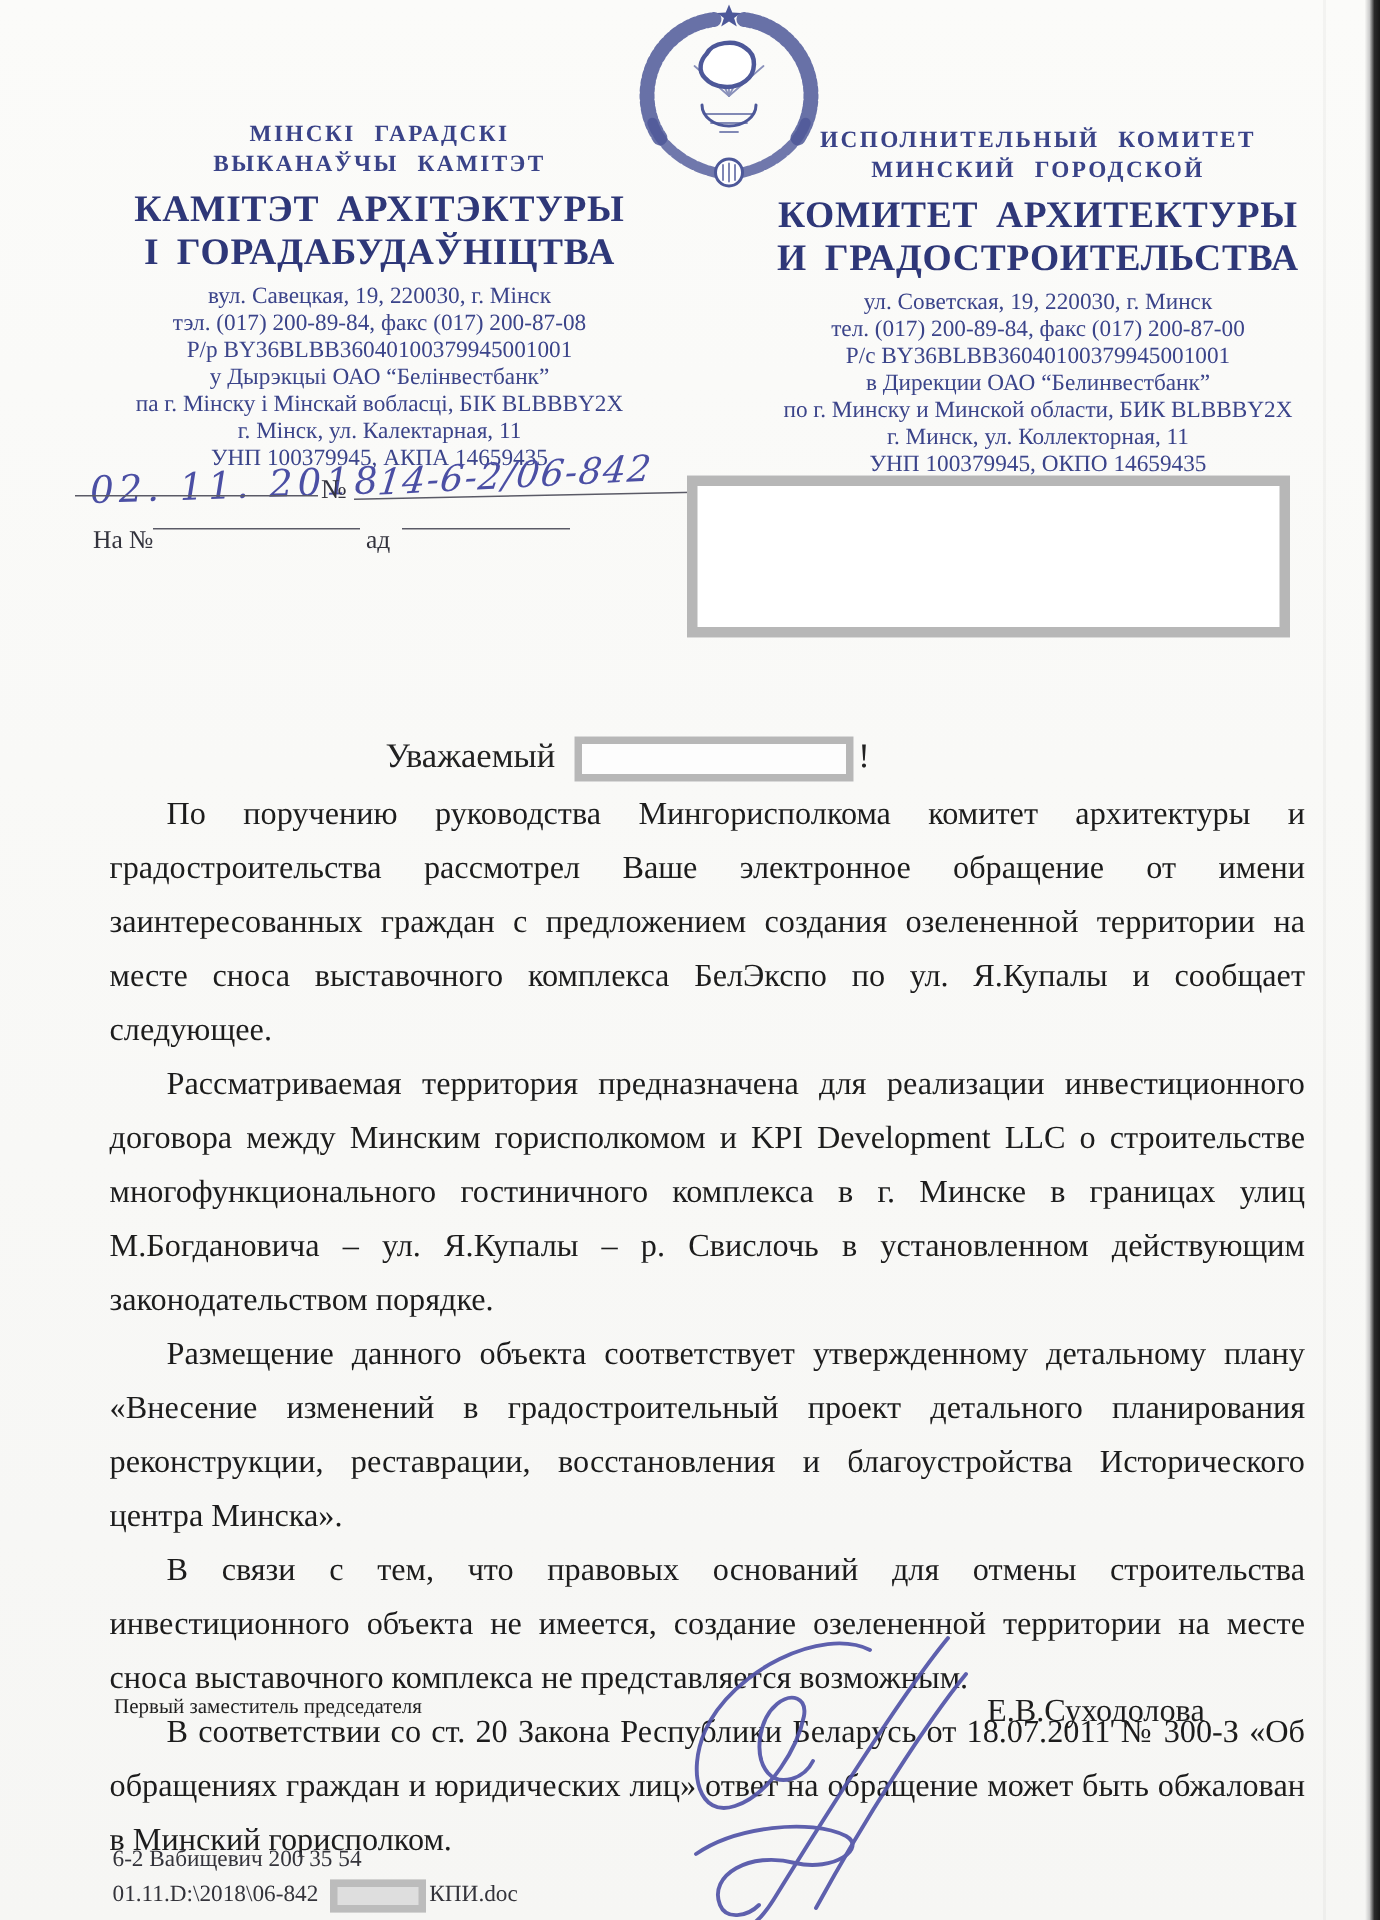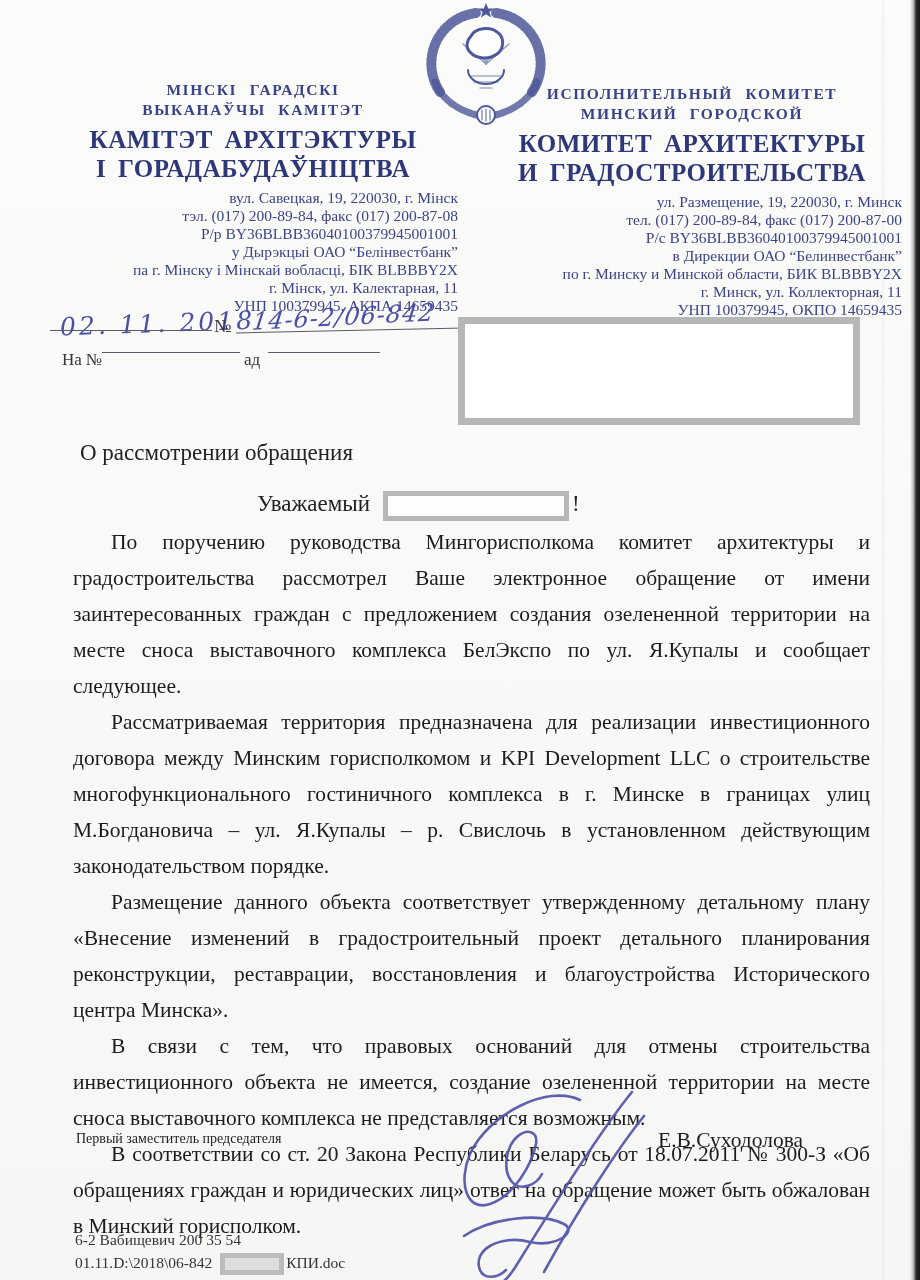--- a/index.html
+++ b/index.html
@@ -25,21 +25,21 @@
   .org-line {
     font-size:15.5px; font-weight:bold; color:#3a4388;
     letter-spacing:1.6px; word-spacing:7px; line-height:20px;
   }
   .committee-line {
     font-size:25px; font-weight:bold; color:#2e3778;
     letter-spacing:0.5px; word-spacing:5px; line-height:29px;
   }
   .committee-block { margin-top:5px; }
   .details-block { margin-top:6px; }
-  .detail-line { font-size:15.5px; color:#3b448a; line-height:18px;text-align:right; }
+  .detail-line { font-size:15.5px; color:#3b448a; line-height:18px; }
   
   .emblem { position:absolute; left:418px; top:2px; width:136px; height:126px; }
   
   .hw {
     font-family:"DejaVu Serif", serif; font-style:italic;
     color:#4b4fa4; white-space:nowrap;
   }
   .hw-date {
     position:absolute; left:60px; top:309px; font-size:25px;
     letter-spacing:3px; transform:rotate(-2deg);
@@ -147,21 +147,21 @@
   </div>
 
   <div class="hdr-col hdr-right">
     <div class="org-line">ИСПОЛНИТЕЛЬНЫЙ  КОМИТЕТ</div>
     <div class="org-line">МИНСКИЙ  ГОРОДСКОЙ</div>
     <div class="committee-block">
       <div class="committee-line">КОМИТЕТ  АРХИТЕКТУРЫ</div>
       <div class="committee-line">И  ГРАДОСТРОИТЕЛЬСТВА</div>
     </div>
     <div class="details-block">
-      <div class="detail-line">ул. Размещение, 19, 220030, г. Минск</div>
+      <div class="detail-line">ул. Советская, 19, 220030, г. Минск</div>
       <div class="detail-line">тел. (017) 200-89-84, факс (017) 200-87-00</div>
       <div class="detail-line">Р/с BY36BLBB36040100379945001001</div>
       <div class="detail-line">в Дирекции ОАО “Белинвестбанк”</div>
       <div class="detail-line">по г. Минску и Минской области, БИК BLBBBY2X</div>
       <div class="detail-line">г. Минск, ул. Коллекторная, 11</div>
       <div class="detail-line">УНП 100379945, ОКПО 14659435</div>
     </div>
   </div>
 
   <div class="hw hw-date">02. 11. 2018</div>
@@ -169,21 +169,20 @@
   <div class="no-label">№</div>
   <div class="hw hw-number">14-6-2/06-842</div>
   <div class="line-u u-number"></div>
   <div class="na-label">На №</div>
   <div class="line-u u-na"></div>
   <div class="ad-label">ад</div>
   <div class="line-u u-ad"></div>
 
   <div class="redact redact-addressee"></div>
 
-  <div class="subject">О рассмотрении обращения</div>
 
   <div class="salutation">
     <span>Уважаемый</span>
     <span class="redact redact-name"></span>
     <span class="excl">!</span>
   </div>
 
   <div class="body-text">
     <p>По поручению руководства Мингорисполкома комитет архитектуры и градостроительства рассмотрел Ваше электронное обращение от имени заинтересованных граждан с предложением создания озелененной территории на месте сноса выставочного комплекса БелЭкспо по ул. Я.Купалы и сообщает следующее.</p>
     <p>Рассматриваемая территория предназначена для реализации инвестиционного договора между Минским горисполкомом и KPI Development LLC о строительстве многофункционального гостиничного комплекса в г. Минске в границах улиц М.Богдановича – ул. Я.Купалы – р. Свислочь в установленном действующим законодательством порядке.</p>

